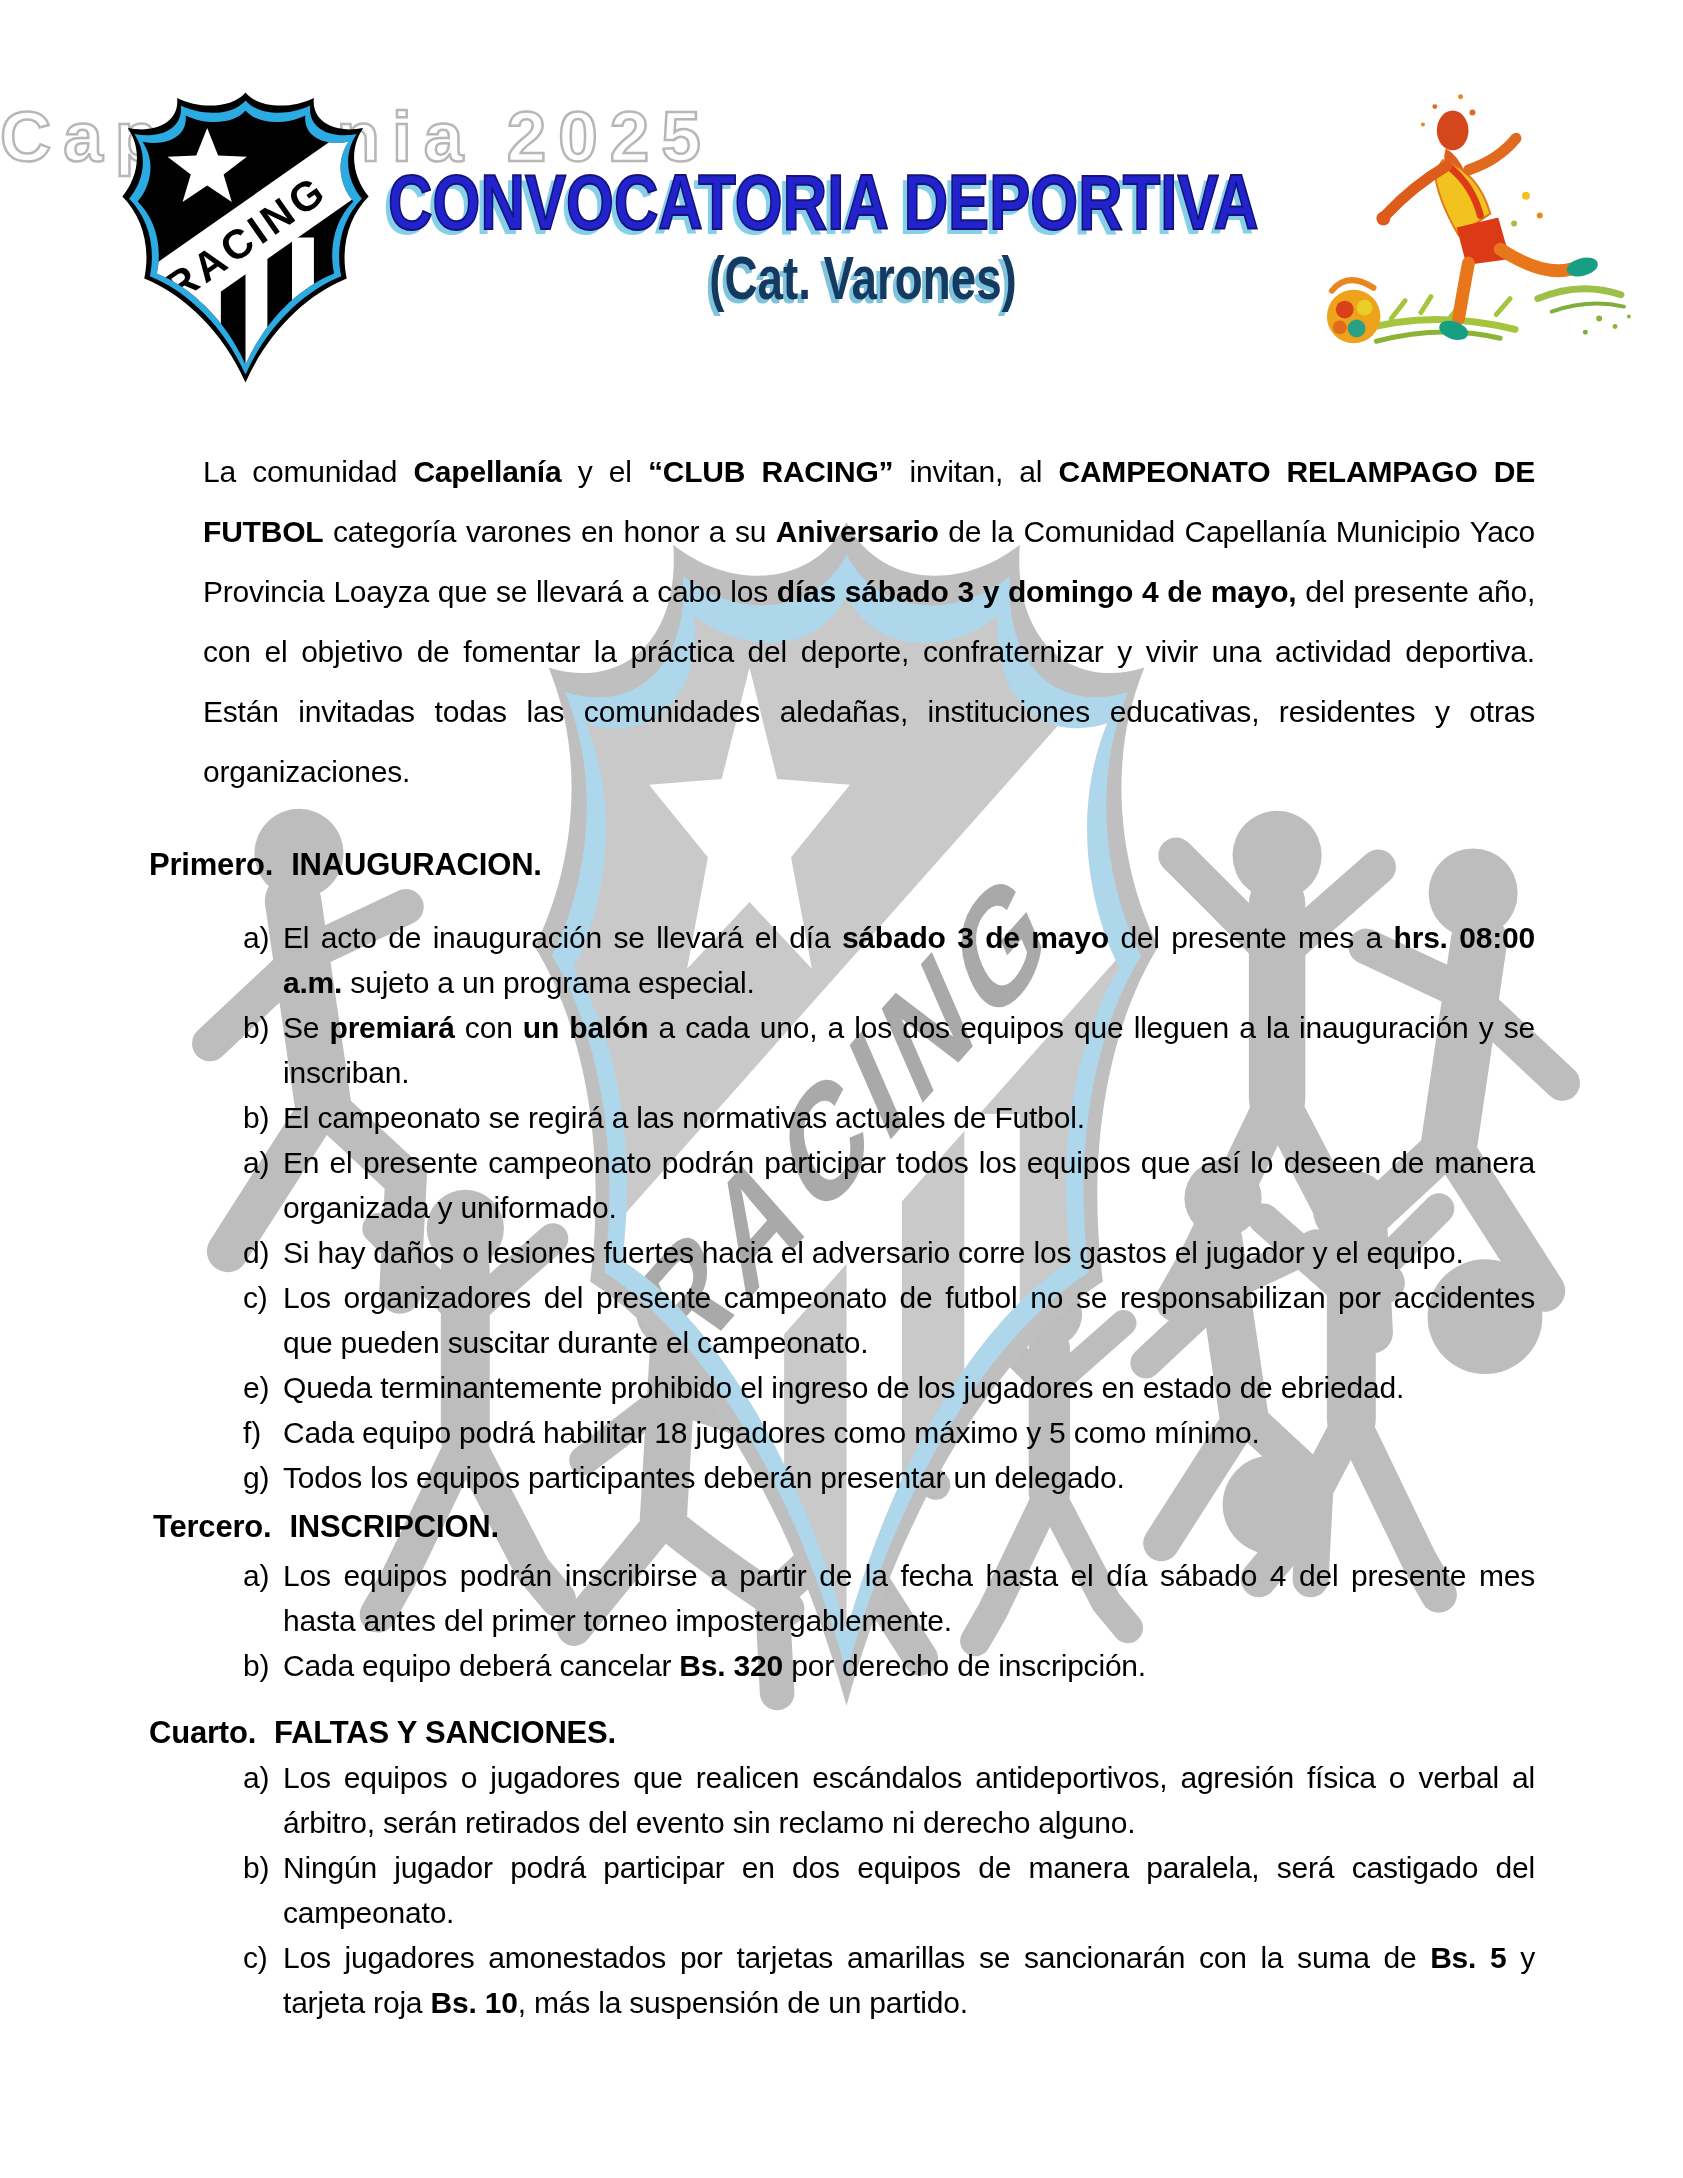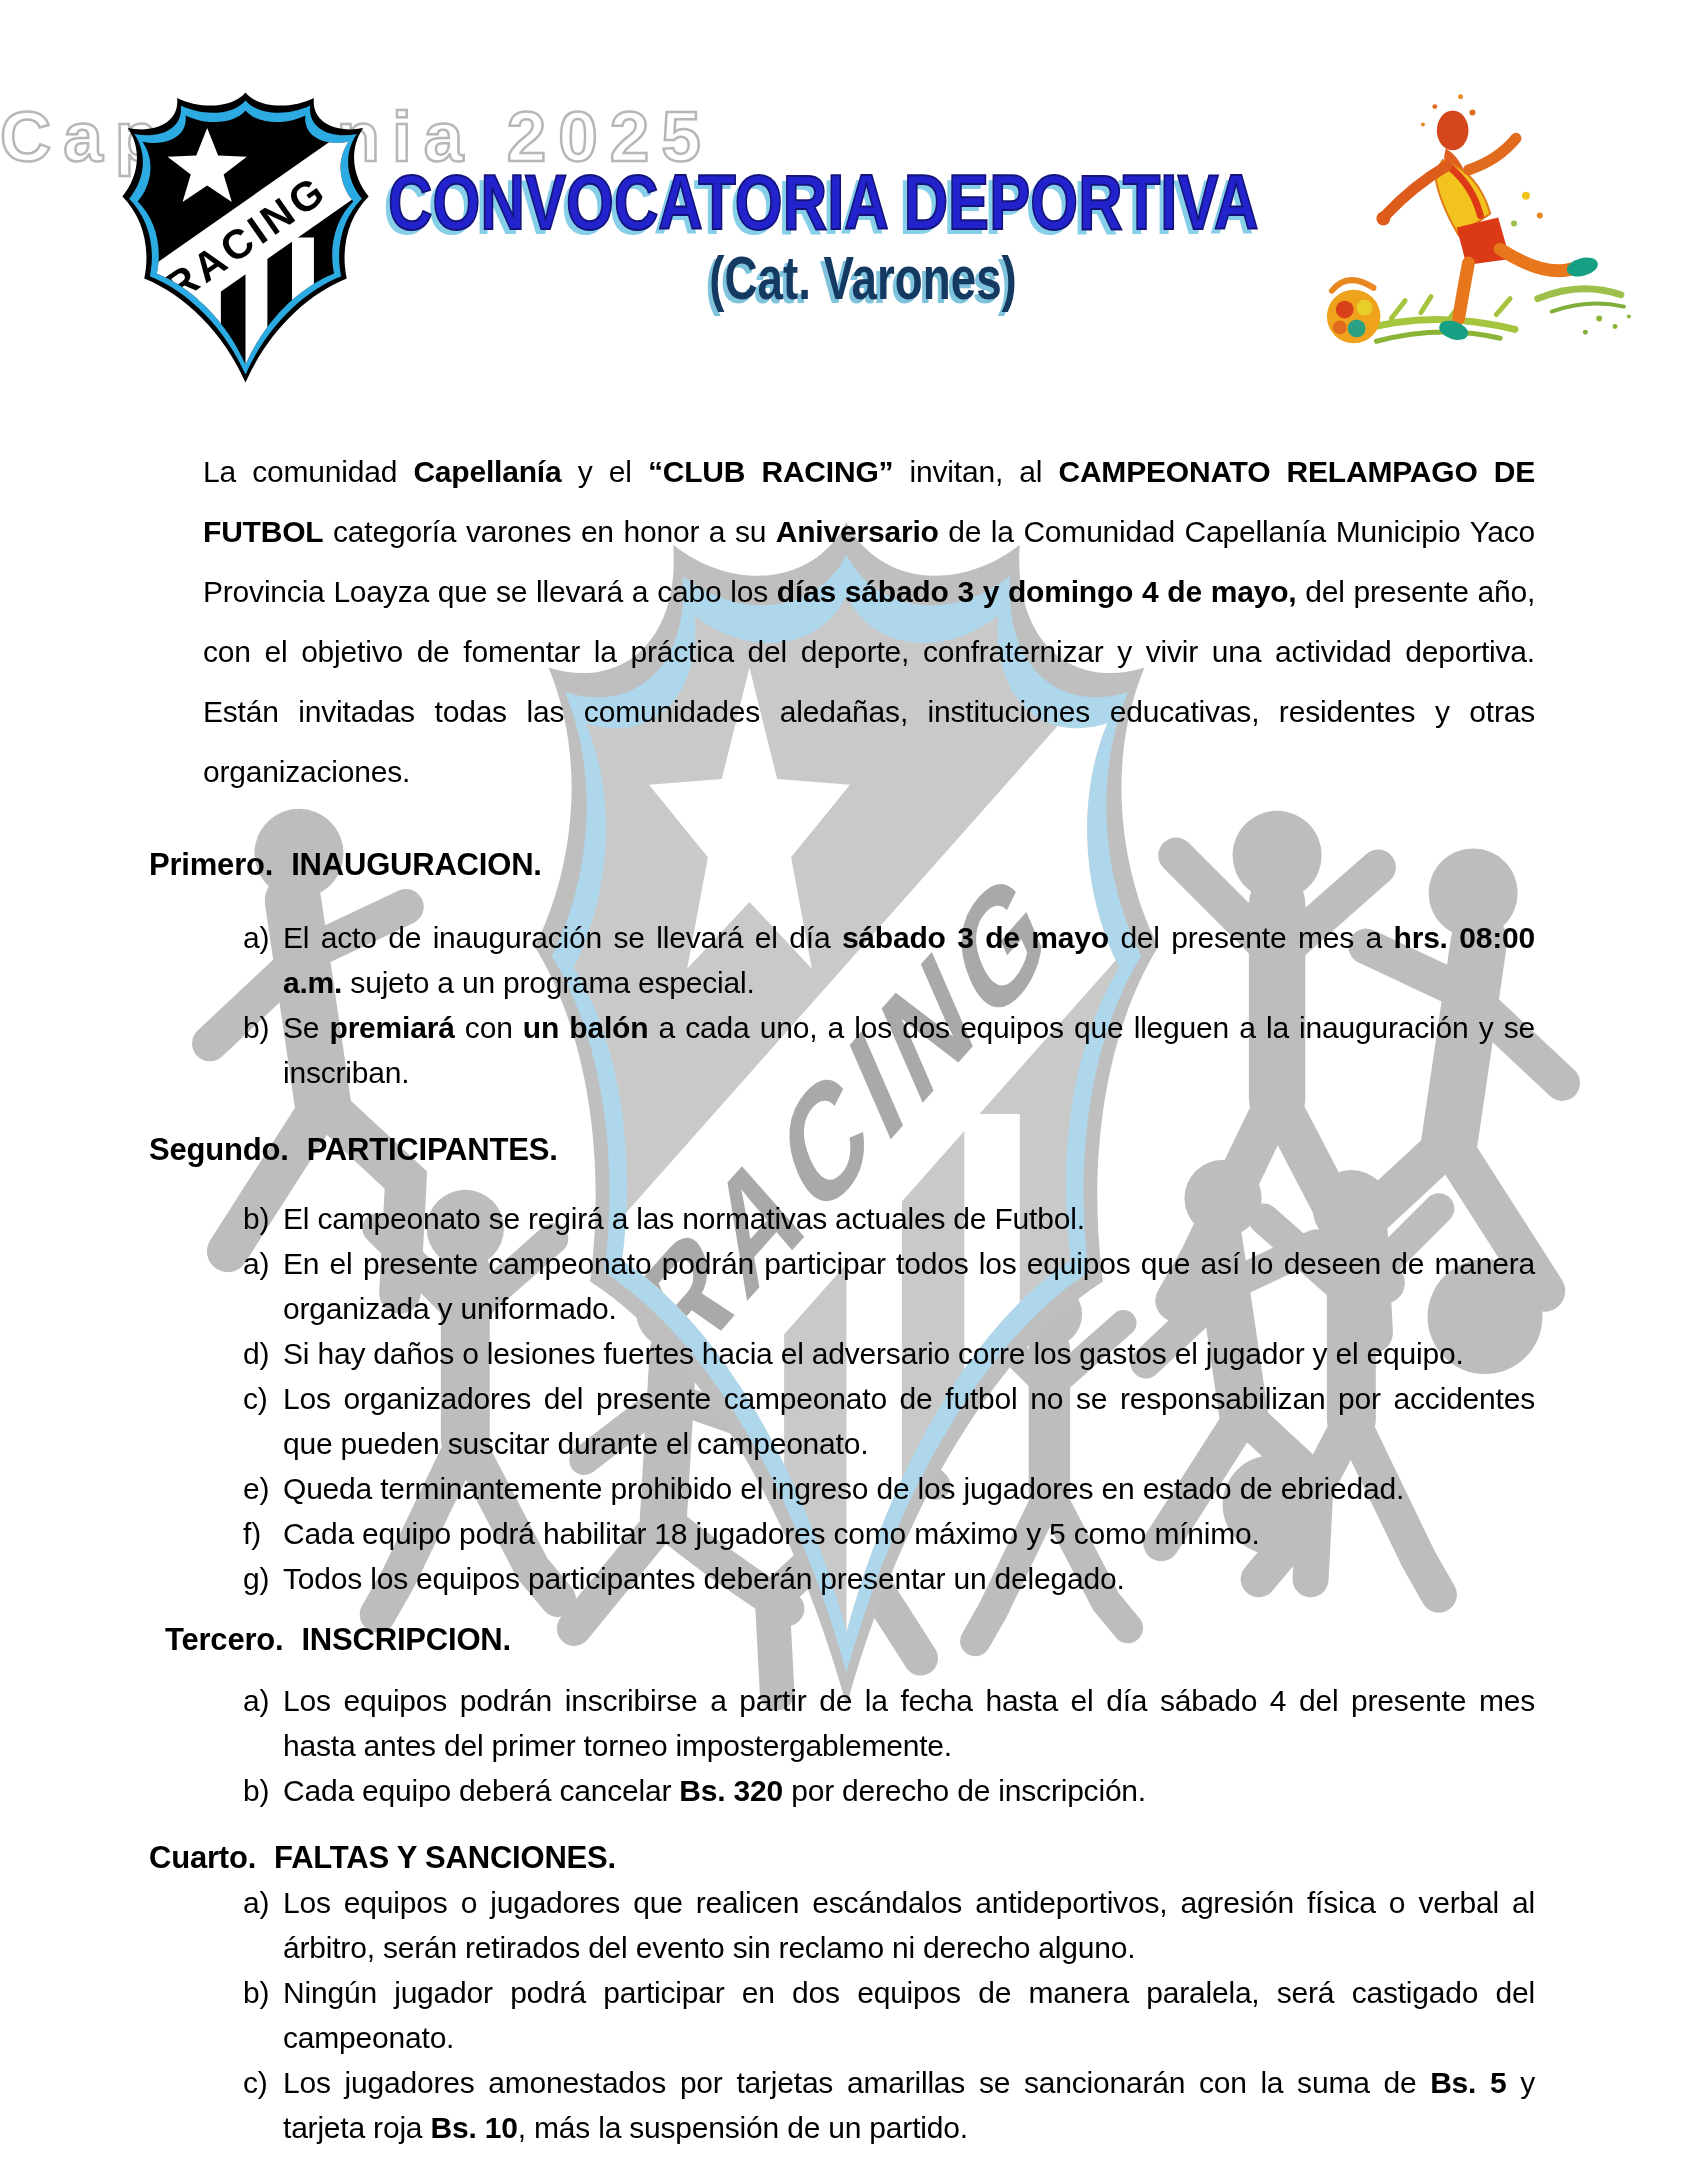--- a/index.html
+++ b/index.html
@@ -42,21 +42,21 @@
 
   
   .doc{position:absolute;left:149px;top:442px;width:1386px;z-index:1;
        font-size:30px;line-height:45px;letter-spacing:-0.2px;color:#000;}
   .doc b{font-weight:bold;}
   .intro{margin:0 0 0 54px;line-height:60px;text-align:justify;}
   .heading{font-weight:bold;font-size:31px;}
   .heading .hgap{display:inline-block;width:18px;}
   .s0{margin:40px 0 28px;}
   .s1{margin:32px 0 24px;}
-  .s2{margin:16px;}
+  .s2{margin:4px;}
   .s3{margin:22px 0 0;}
   .item{padding-left:134px;text-indent:-40px;text-align:justify;}
   .item .letter{display:inline-block;width:40px;text-indent:0;}
 </style>
 </head>
 <body>
 
 <div class="page">
 
   <div class="watermark">
@@ -184,21 +184,20 @@
       </g>
     </svg>
   </div>
 
   <div class="doc">
     <p class="intro"><span>La comunidad </span><b>Capellanía</b><span> y el </span><b>“CLUB RACING”</b><span> invitan, al </span><b>CAMPEONATO RELAMPAGO DE FUTBOL</b><span> categoría varones en honor a su </span><b>Aniversario</b><span> de la Comunidad Capellanía Municipio Yaco Provincia Loayza que se llevará a cabo los </span><b>días sábado 3 y domingo 4 de mayo,</b><span> del presente año, con el objetivo de fomentar la práctica del deporte, confraternizar y vivir una actividad deportiva. Están invitadas todas las comunidades aledañas, instituciones educativas, residentes y otras organizaciones.</span></p>
     <div id="sections">
         <div class="heading s0"><span>Primero.</span><span class="hgap"></span><span>INAUGURACION.</span></div>
         <div class="item"><span class="letter">a)</span><span>El acto de inauguración se llevará el día </span><b>sábado 3 de mayo</b><span> del presente mes a </span><b>hrs. 08:00 a.m.</b><span> sujeto a un programa especial.</span></div>
         <div class="item"><span class="letter">b)</span><span>Se </span><b>premiará</b><span> con </span><b>un balón</b><span> a cada uno, a los dos equipos que lleguen a la inauguración y se inscriban.</span></div>
-        <div class="heading s1"><span>Segundo.</span><span class="hgap"></span><span>PARTICIPANTES.</span></div>
         <div class="item"><span class="letter">b)</span><span>El campeonato se regirá a las normativas actuales de Futbol.</span></div>
         <div class="item"><span class="letter">a)</span><span>En el presente campeonato podrán participar todos los equipos que así lo deseen de manera organizada y uniformado.</span></div>
         <div class="item"><span class="letter">d)</span><span>Si hay daños o lesiones fuertes hacia el adversario corre los gastos el jugador y el equipo.</span></div>
         <div class="item"><span class="letter">c)</span><span>Los organizadores del presente campeonato de futbol no se responsabilizan por accidentes que pueden suscitar durante el campeonato.</span></div>
         <div class="item"><span class="letter">e)</span><span>Queda terminantemente prohibido el ingreso de los jugadores en estado de ebriedad.</span></div>
         <div class="item"><span class="letter">f)</span><span>Cada equipo podrá habilitar 18 jugadores como máximo y 5 como mínimo.</span></div>
         <div class="item"><span class="letter">g)</span><span>Todos los equipos participantes deberán presentar un delegado.</span></div>
         <div class="heading s2"><span>Tercero.</span><span class="hgap"></span><span>INSCRIPCION.</span></div>
         <div class="item"><span class="letter">a)</span><span>Los equipos podrán inscribirse a partir de la fecha hasta el día sábado 4 del presente mes hasta antes del primer torneo impostergablemente.</span></div>
         <div class="item"><span class="letter">b)</span><span>Cada equipo deberá cancelar </span><b>Bs. 320</b><span> por derecho de inscripción.</span></div>

